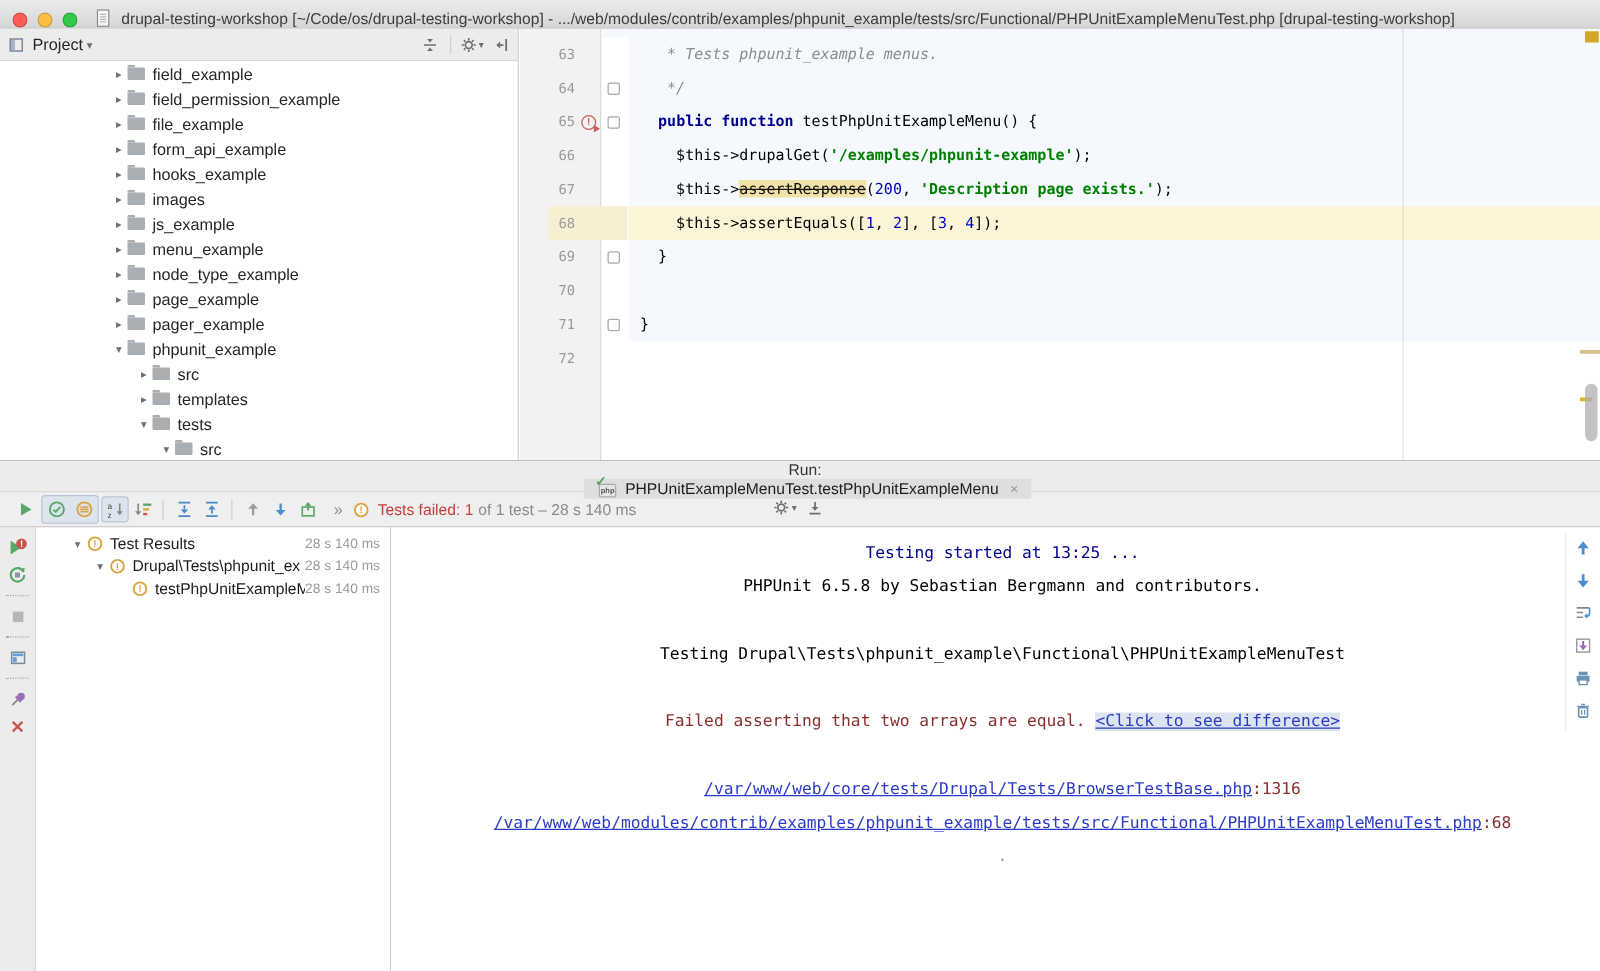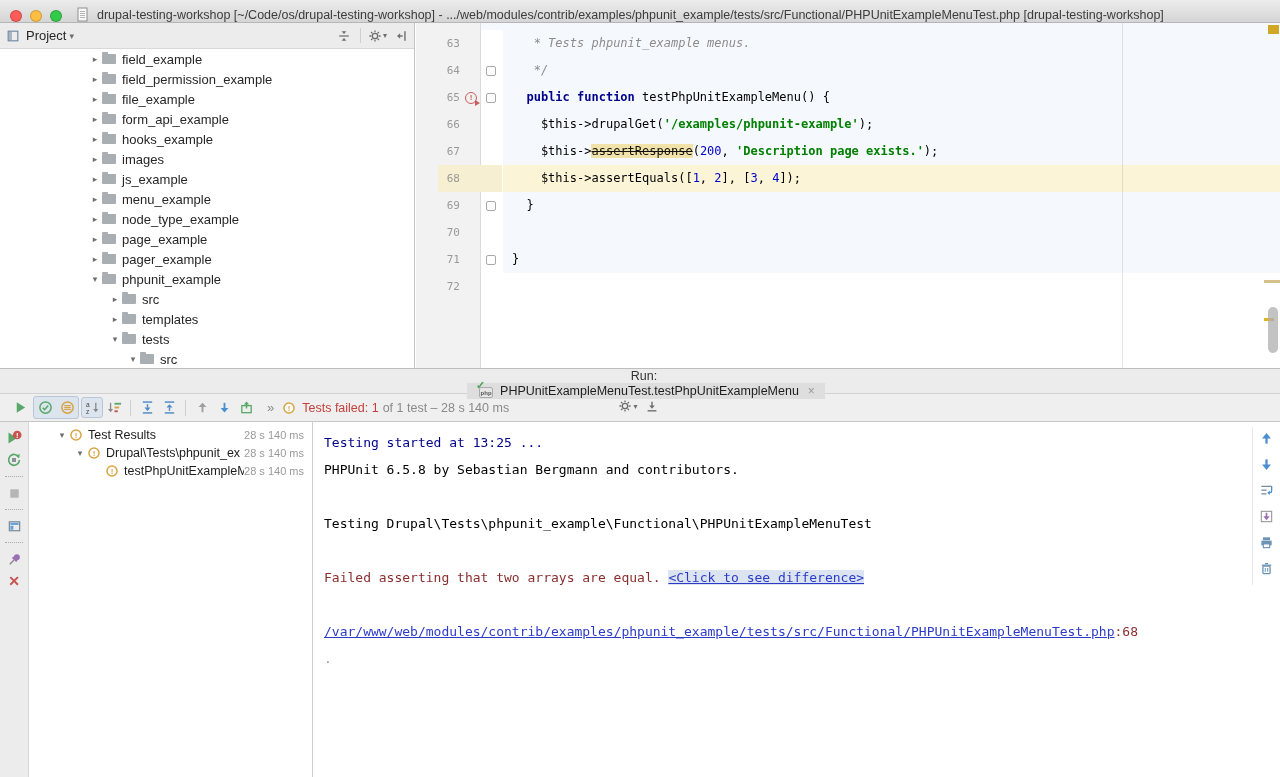--- a/index.html
+++ b/index.html
@@ -102,21 +102,21 @@
   .close-x{color:#C75450;font:bold 14px "Liberation Sans",sans-serif;}
   .test-tree{position:absolute;left:29px;top:0;bottom:0;width:283px;background:#fff;padding-top:4px;
     box-sizing:border-box;overflow:hidden;}
   .tt-row{height:18px;display:flex;align-items:center;white-space:nowrap;font-size:12.5px;}
   .tt-row .tw{width:14px;font-size:9px;color:#6E6E6E;text-align:center;flex:none;}
   .tt-row .lbl{margin-left:5px;color:#1d1d1d;overflow:hidden;flex-shrink:1;}
   .tt-row .dur{margin-left:auto;padding-right:8px;color:#9A9A9A;font-size:11px;flex:none;text-align:right;}
   .tt-splitter{position:absolute;left:312px;top:0;bottom:0;width:1px;background:#CFCFCF;}
   .console{position:absolute;left:313px;top:0;right:0;bottom:0;background:#fff;overflow:hidden;
     font-family:"DejaVu Sans Mono",monospace;font-size:13px;padding:7px 0 0 11px;}
-  .cl{height:27px;line-height:27px;white-space:pre;}
+  .cl{height:27px;line-height:27px;white-space:pre;text-align:center;}
   .t-info{color:#00008B}
   .t-plain{color:#000}
   .t-error{color:#8B2E2E}
   .t-dim{color:#9A9A9A}
   .t-link{color:#2B3BC8;text-decoration:underline;}
   .t-linkhl{color:#2B3BC8;text-decoration:underline;background:#DBE4F0;}
   .console-toolbar{position:absolute;right:0;top:5px;width:27px;background:#fff;
     border-left:1px solid #E8E8E8;display:flex;flex-direction:column;align-items:center;
     gap:9px;padding:3px 0 8px;}
   .cbtn{width:18px;height:17px;display:flex;align-items:center;justify-content:center;flex:none;}
@@ -561,20 +561,21 @@
         </div>
       <div class="tt-splitter"></div>
       <div class="console" id="console">
           <div class="cl"><span class="t-info">Testing started at 13:25 ...</span></div>
           <div class="cl"><span class="t-plain">PHPUnit 6.5.8 by Sebastian Bergmann and contributors.</span></div>
           <div class="cl">&nbsp;</div>
           <div class="cl"><span class="t-plain">Testing Drupal\Tests\phpunit_example\Functional\PHPUnitExampleMenuTest</span></div>
           <div class="cl">&nbsp;</div>
           <div class="cl"><span class="t-error">Failed asserting that two arrays are equal. </span><span class="t-linkhl">&lt;Click to see difference&gt;</span></div>
           <div class="cl">&nbsp;</div>
+          <div class="cl"><span class="t-link">/var/www/web/core/tests/Drupal/Tests/BrowserTestBase.php</span><span class="t-error">:1316</span></div>
           <div class="cl"><span class="t-link">/var/www/web/modules/contrib/examples/phpunit_example/tests/src/Functional/PHPUnitExampleMenuTest.php</span><span class="t-error">:68</span></div>
           <div class="cl"><span class="t-dim">.</span></div>
         </div>
       <div class="console-toolbar" id="console-toolbar">
           <span class="cbtn">
             <svg width="15" height="15" viewBox="0 0 16 16">
               <path d="M8 13.5V7" stroke="#4C8FCE" stroke-width="2.4"></path>
               <path d="M3.2 8L8 2.2 12.8 8z" fill="#4C8FCE"></path>
             </svg>
           </span>

